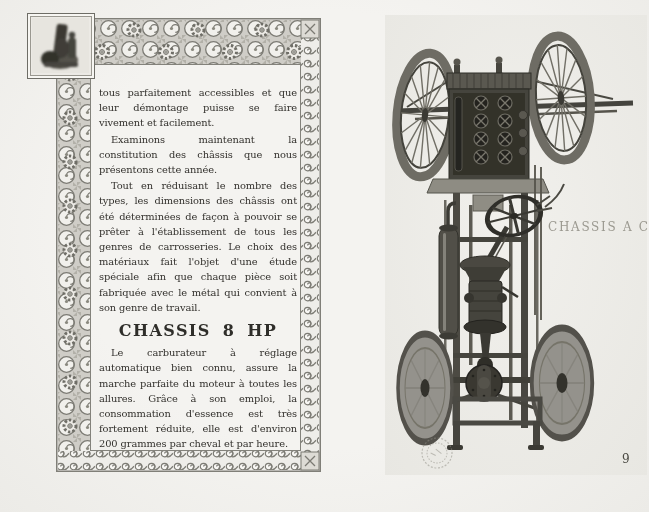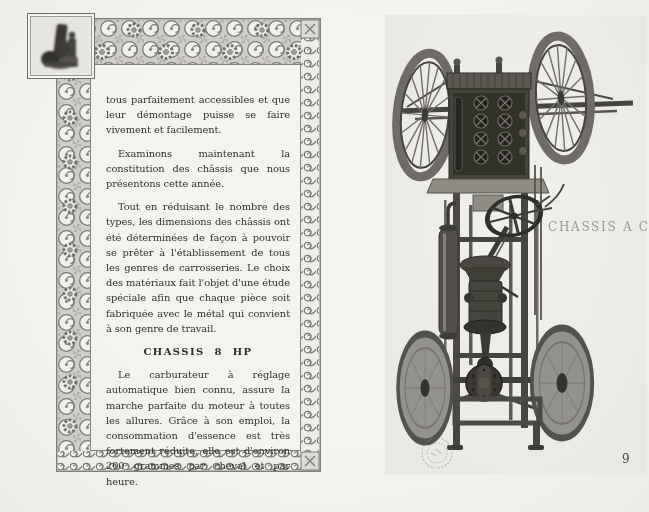--- a/index.html
+++ b/index.html
@@ -11,23 +11,23 @@
   
   .frame{position:absolute;left:56px;top:18px;width:265px;height:454px;}
   .vignette{position:absolute;left:27px;top:13px;width:68px;height:66px;
             box-sizing:border-box;background:#eceae5;
             border:1.5px solid #6e6d66;
             box-shadow:inset 0 0 0 2px #f7f6f2, inset 0 0 0 3px #9a9890;}
   .vignette svg{position:absolute;left:4px;top:4px;}
   .text-col{position:absolute;left:98px;top:84px;width:200px;
             font-size:9.9px;line-height:15.2px;color:#33312d;
             text-align:justify;letter-spacing:-0.1px;}
-  .text-col p{margin:8px;text-indent:12px;}
+  .text-col p{margin:1px;text-indent:12px;}
   .text-col p.noindent{text-indent:0;}
-  .text-col h2{margin:8px 0 7px 0;font-size:10px;font-weight:700;
+  .text-col h2{margin:8px 0 7px 0;font-size:16px;font-weight:700;
                text-align:center;letter-spacing:1.4px;word-spacing:5px;
                text-indent:0;color:#2f2e2a;}
   
   .photo{position:absolute;left:385px;top:15px;}
   .caption{position:absolute;left:548px;top:220px;width:100px;
            font-size:12px;letter-spacing:1.7px;white-space:nowrap;
            color:#9b9990;}
   .pagenum{position:absolute;left:622px;top:452px;
            font-size:12px;color:#4a4942;}
 </style>

